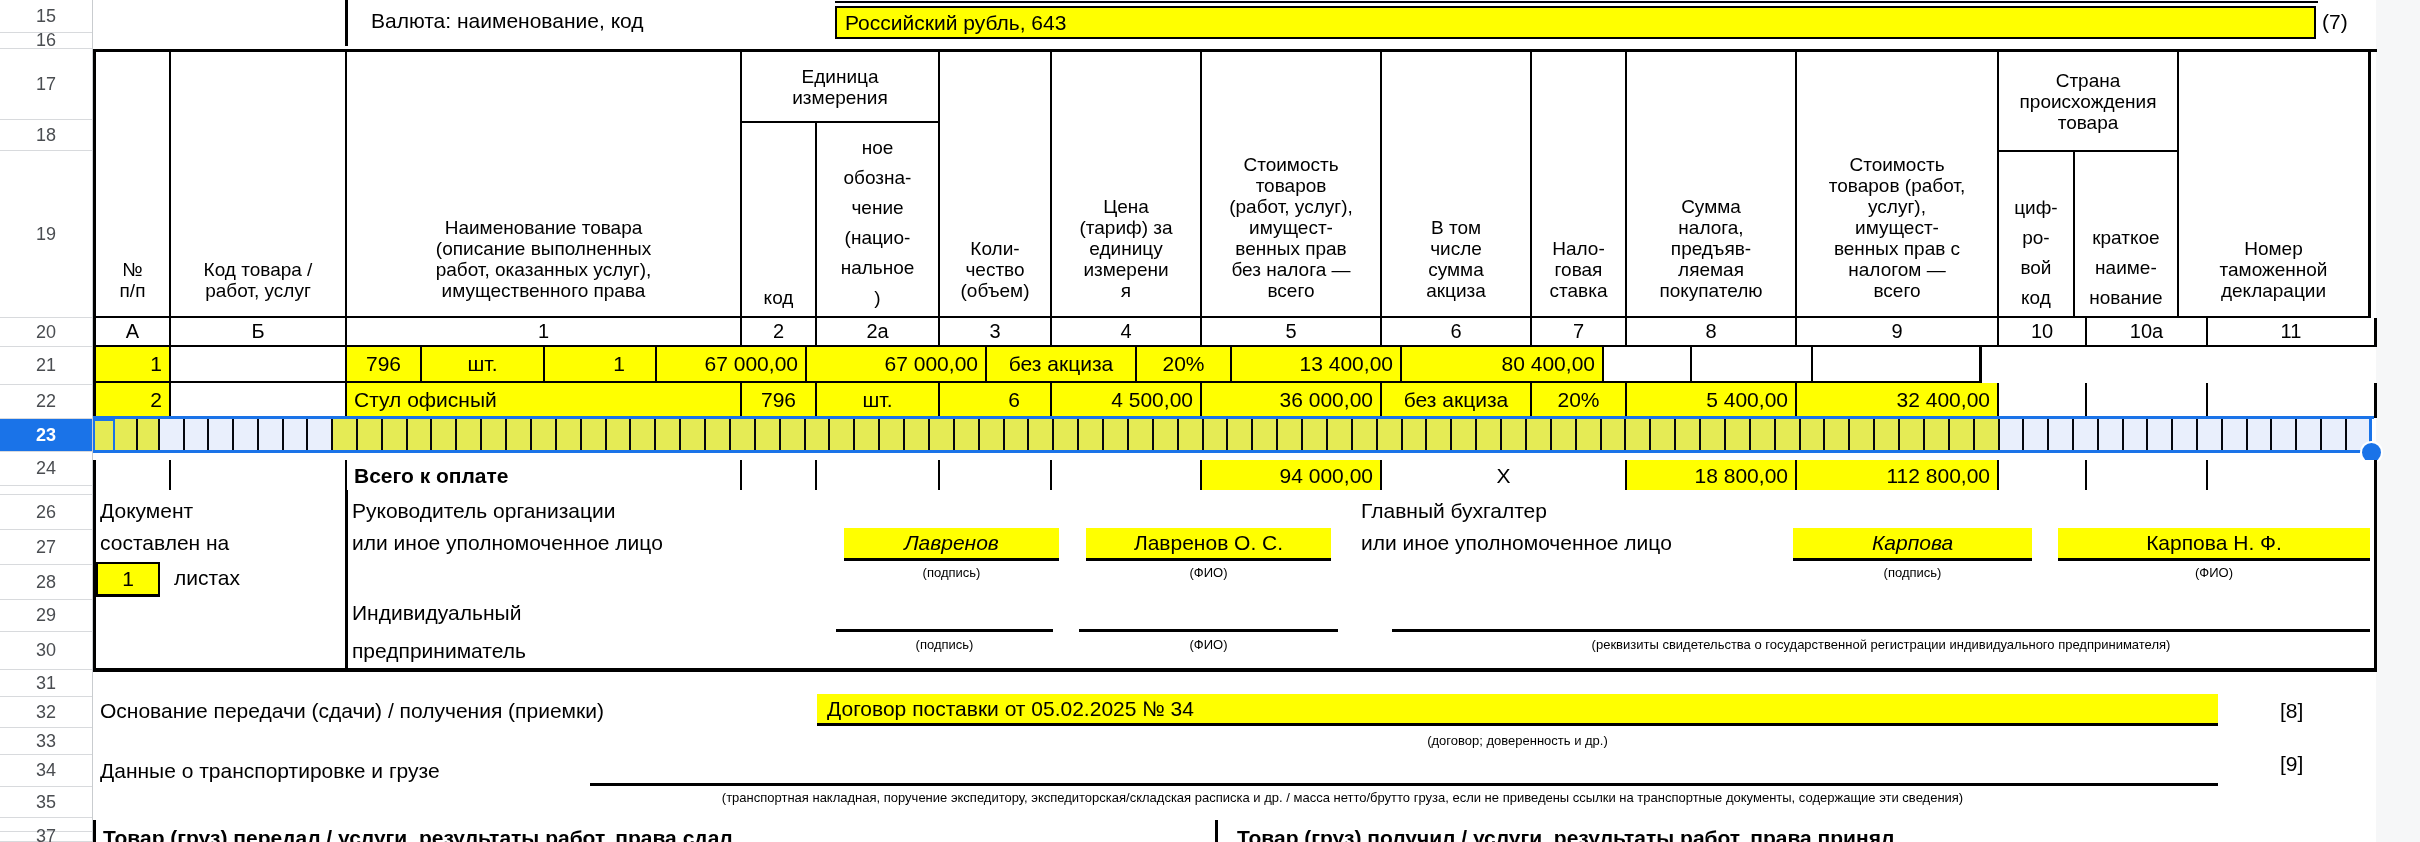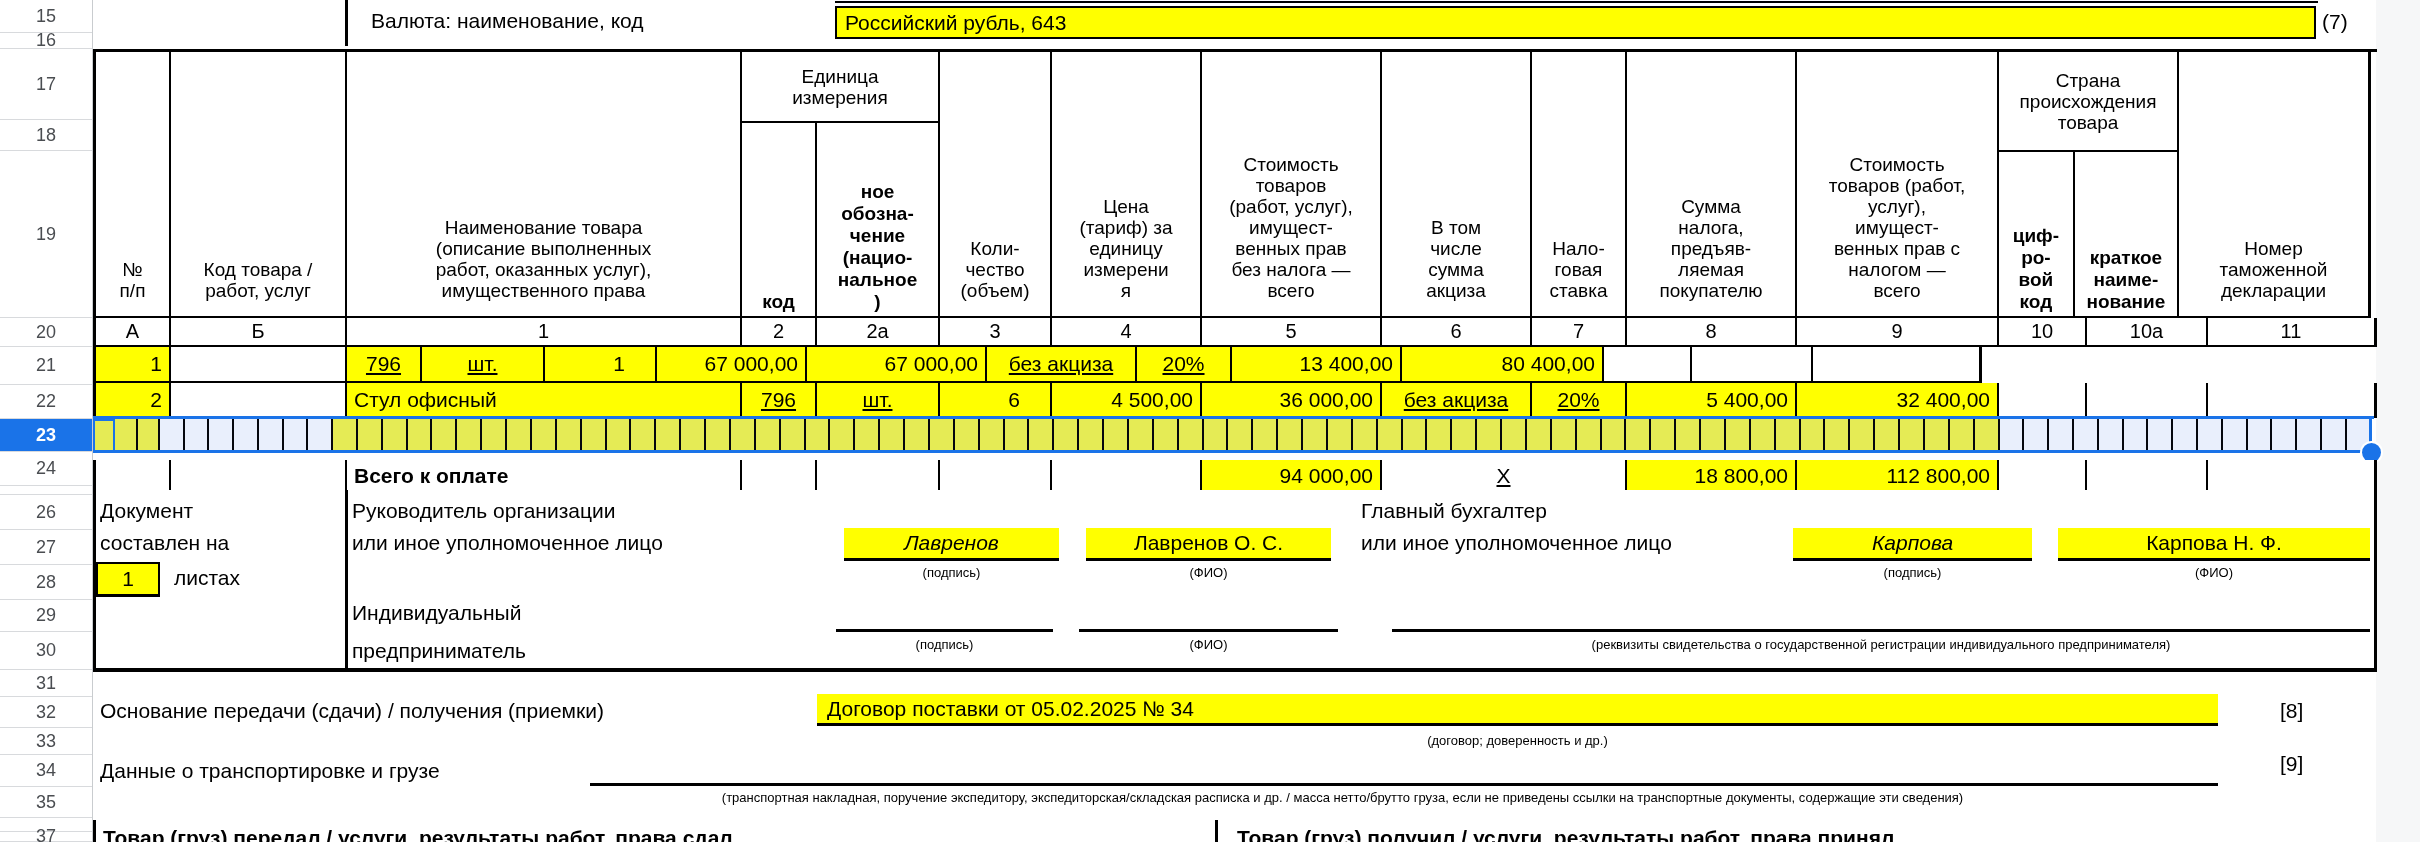--- a/index.html
+++ b/index.html
@@ -32,24 +32,24 @@
   .h-hdr{height:266px;}
   .h-let{height:29px;}
   .h-r1{height:36px;}
   .h-r2{height:35px;}
   .h-tot{height:34px;}
   .grp{flex-direction:column;padding:0;}
   .grp-top{border-bottom:2px solid #000;display:flex;align-items:center;justify-content:center;
            text-align:center;font-size:19px;line-height:21px;white-space:pre-line;}
   .grp-sub{display:flex;flex:1;}
   .grp-sub .gs{box-sizing:border-box;border-right:2px solid #000;display:flex;align-items:flex-end;
-               justify-content:center;text-align:center;font-size:19px;line-height:22px;white-space:pre-line;padding-bottom:3px;font-weight:bold;}
+               justify-content:center;text-align:center;font-size:19px;line-height:30px;white-space:pre-line;padding-bottom:3px;}
   .grp-sub .gs:last-child{border-right:none;}
   .dc{align-items:center;font-size:21px;}
-  .dc.c{justify-content:center;text-decoration:underline;}
+  .dc.c{justify-content:center;}
   .dc.l{justify-content:flex-start;padding-left:7px;}
   .dc.r{justify-content:flex-end;padding-right:7px;}
   .dc.rq{justify-content:flex-end;padding-right:30px;}
   .dc.y{background:#ffff00;}
   .letters .tc{align-items:center;justify-content:center;font-size:20px;}
   .totrow{left:93px;top:452px;width:2284px;border-left:3px solid #000;border-bottom:4px solid #000;box-sizing:border-box;margin-top:8px;}
   
   .selrow{left:93px;top:419px;width:2279px;height:33px;display:flex;}
   .selc{box-sizing:border-box;border-right:2px solid #05070d;height:100%;}
   .selc.yellow{background:#e5eb55;}

